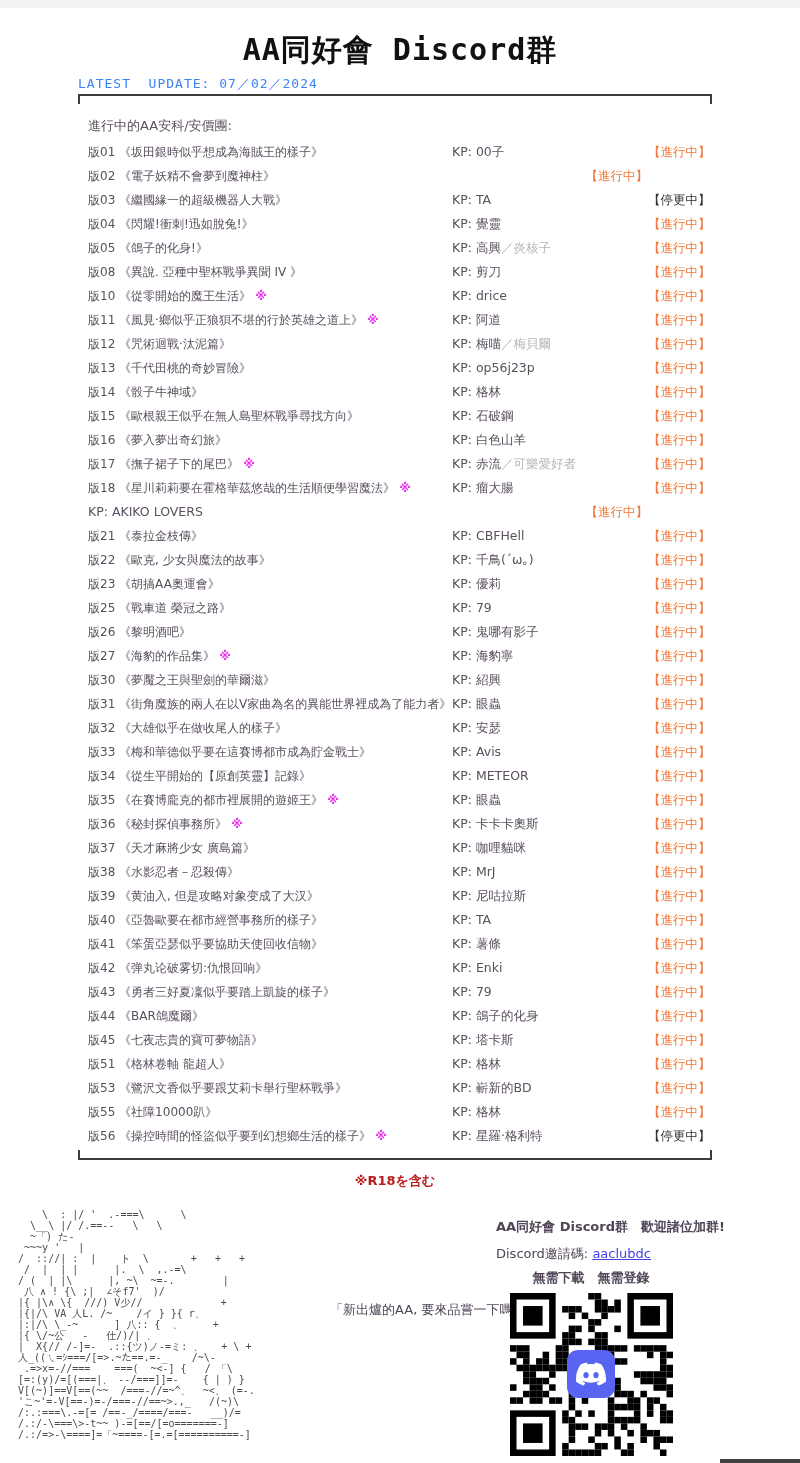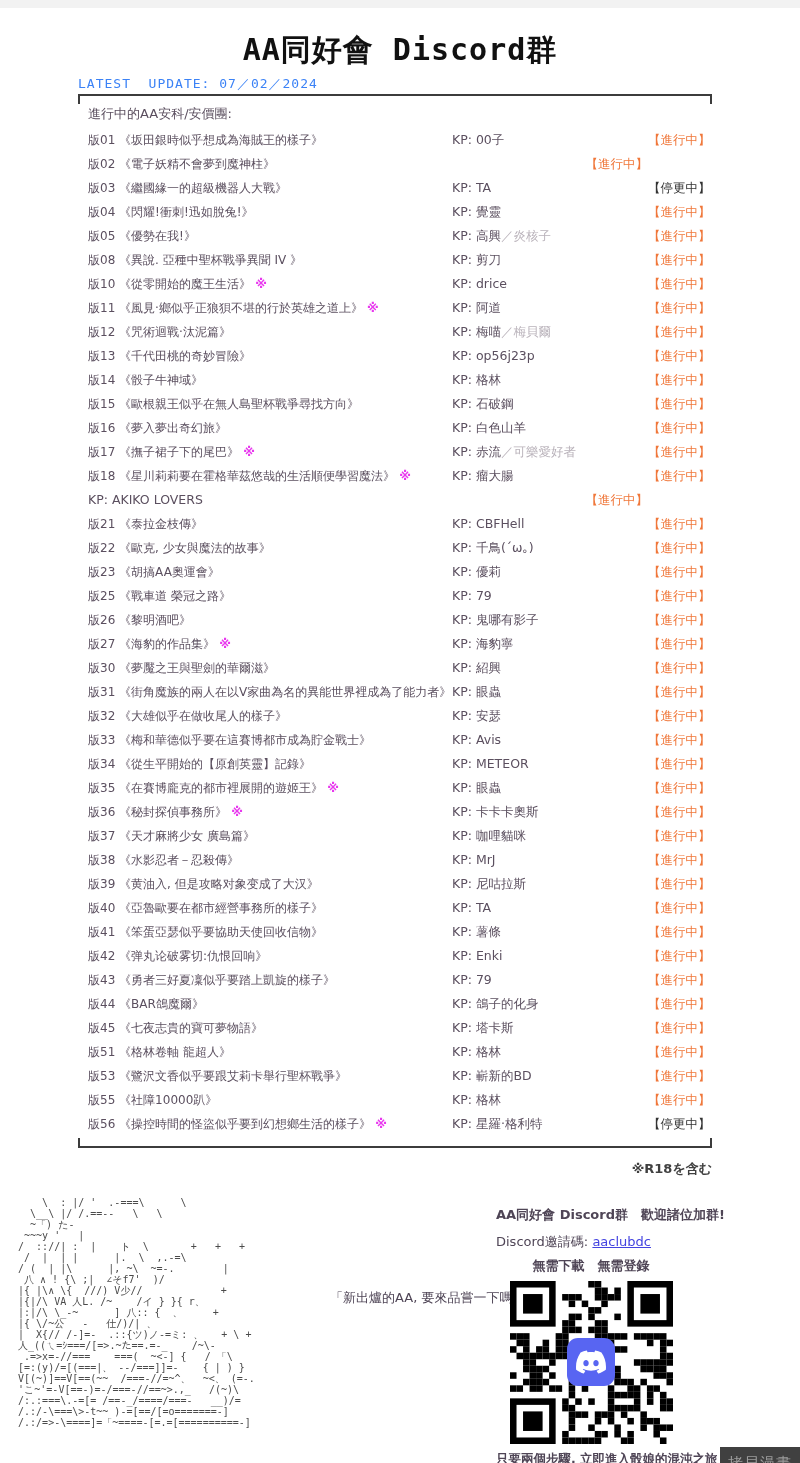--- a/index.html
+++ b/index.html
@@ -4,37 +4,37 @@
 <style>
   html,body{margin:0;padding:0;background:#ffffff;}
   .page{position:relative;width:800px;height:1463px;margin:0 auto;background:#ffffff;
         font-family:"DejaVu Sans",sans-serif;overflow:hidden;}
   .top-strip{position:absolute;top:0;left:0;right:0;height:8px;background:#f2f2f2;}
   h1.title{margin:0;padding-top:32px;text-align:center;font-size:30px;line-height:36px;
            color:#111;font-family:"DejaVu Sans Mono",monospace;font-weight:bold;letter-spacing:1px;}
   .update{width:634px;margin:8px 0 0 78px;font-size:13px;line-height:16px;
           color:#3b82f6;font-family:"DejaVu Sans Mono",monospace;letter-spacing:1px;white-space:pre;}
   .frame{position:relative;width:634px;margin:2px 0 12px 78px;border-top:2px solid #3c3c3c;
-         border-bottom:2px solid #3c3c3c;padding:8px 0 10px 10px;box-sizing:border-box;}
+         border-bottom:2px solid #3c3c3c;padding:20px 0 10px 10px;box-sizing:border-box;}
   .frame::before,.frame::after{content:"";position:absolute;top:0;width:2px;height:8px;background:#3c3c3c;}
   .frame::before{left:0;} .frame::after{right:0;}
   .frame-in::before,.frame-in::after{content:"";position:absolute;bottom:0;width:2px;height:8px;background:#3c3c3c;}
   .frame-in::before{left:0;} .frame-in::after{right:0;}
   .list-heading{font-size:13px;line-height:20px;margin-bottom:4px;color:#5b4f5f;}
   .row{display:grid;grid-template-columns:364px 196px 60px;height:24px;line-height:24px;
        font-size:12px;color:#5b4f5f;white-space:nowrap;}
   .rtitle{letter-spacing:0;}
   .r18{color:#e838ee;font-weight:bold;}
   .kp-cell{font-size:12.5px;}
   .kp-alt{color:#b9b2ba;}
   .status{text-align:right;font-size:12.5px;}
   .status.ongoing{color:#f0773a;}
   .status.paused{color:#333333;}
-  .footnote{width:634px;margin:6px 0 0 78px;text-align:right;font-size:13px;line-height:17px;
-            color:#404040;font-weight:bold;}
+  .footnote{width:634px;margin:6px 0 0 78px;text-align:center;font-size:13px;line-height:17px;
+            color:#b91c1c;font-weight:bold;}
   .footer{position:relative;margin-top:4px;height:298px;}
   pre.ascii{position:absolute;left:6px;top:16px;margin:0;font-family:"DejaVu Sans Mono",monospace;
             font-size:10px;line-height:11px;color:#4a4a4a;}
   .speech{position:absolute;left:330px;top:108px;font-size:13px;color:#4f4556;}
   .invite{position:absolute;left:496px;top:26px;width:190px;font-size:13px;color:#4f4556;}
   .inv-h{line-height:16px;margin-bottom:11px;font-weight:600;white-space:pre;}
   .inv-code{line-height:16px;margin-bottom:7px;}
   .inv-code a{color:#4343e0;text-decoration:underline;cursor:pointer;}
   .qr-top{text-align:center;font-weight:bold;margin-bottom:6px;white-space:pre;}
   .qr{position:relative;width:163px;height:163px;margin:0 auto;background:#ffffff;}
@@ -74,21 +74,21 @@
     <span class="status paused">【停更中】</span>
   </div>
 
   <div class="row">
     <span class="title-cell"><span>版04</span> <span class="rtitle">《閃耀!衝刺!迅如脫兔!》</span></span>
     <span class="kp-cell"><span>KP: 覺靈</span></span>
     <span class="status ongoing">【進行中】</span>
   </div>
 
   <div class="row">
-    <span class="title-cell"><span>版05</span> <span class="rtitle">《優勢在我!》</span></span>
+    <span class="title-cell"><span>版05</span> <span class="rtitle">《鴿子的化身!》</span></span>
     <span class="kp-cell"><span>KP: 高興</span><span class="kp-alt">／炎核子</span></span>
     <span class="status ongoing">【進行中】</span>
   </div>
 
   <div class="row">
     <span class="title-cell"><span>版08</span> <span class="rtitle">《異說. 亞種中聖杯戰爭異聞 IV 》</span></span>
     <span class="kp-cell"><span>KP: 剪刀</span></span>
     <span class="status ongoing">【進行中】</span>
   </div>
 

